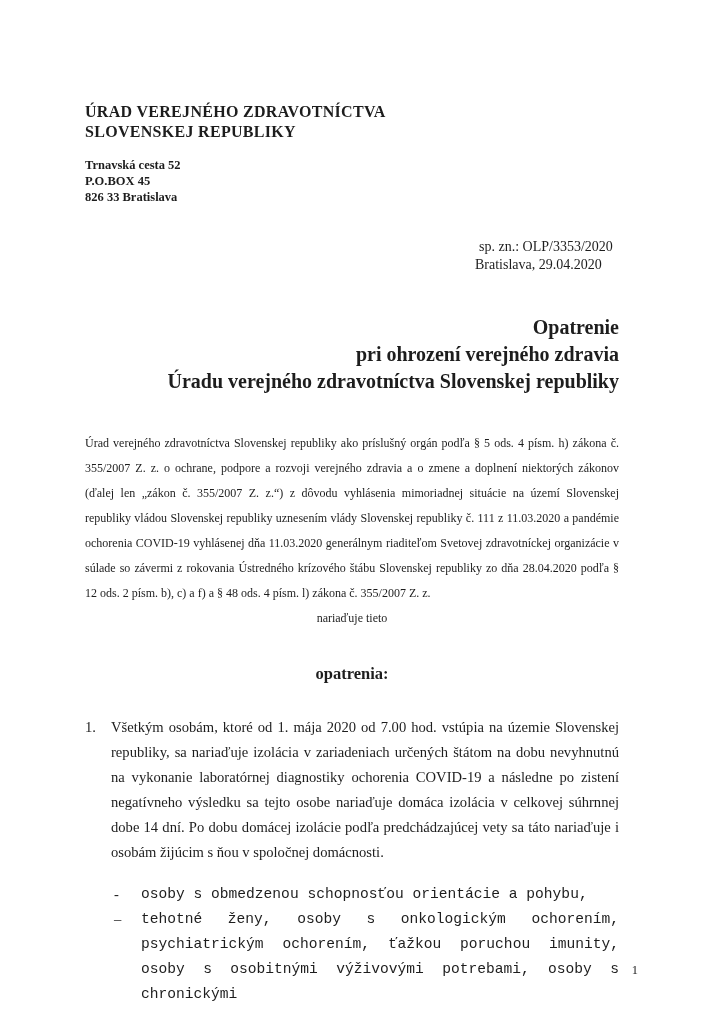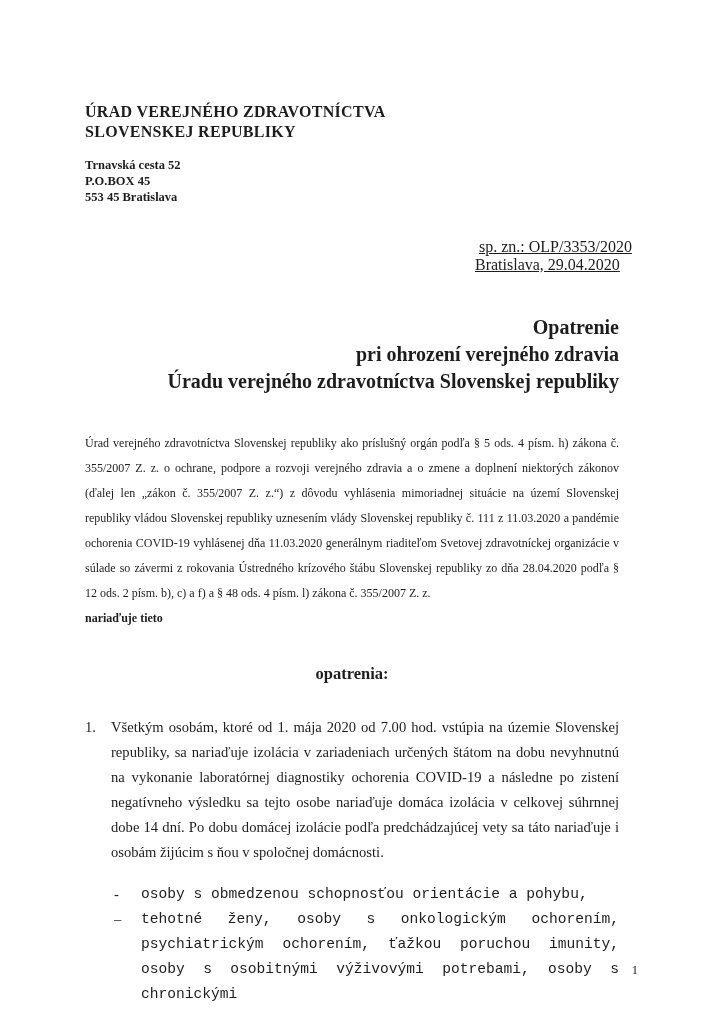--- a/index.html
+++ b/index.html
@@ -33,24 +33,23 @@
     margin-top: 15px;
     font-weight: bold;
     font-size: 12.5px;
     line-height: 16px;
   }
 
   
   .ref-block {
     margin-top: 33px;
     margin-left: 394px;
-    font-size: 16px;
+    font-size: 14px;
     line-height: 18px;
     white-space: nowrap;
-    text-decoration: underline;
   }
   .ref-block .ref-line2 { margin-left: -4px; }
 
   
   .doc-title {
     margin-top: 40px;
     text-align: right;
     font-weight: bold;
     font-size: 20px;
     line-height: 27px;
@@ -58,22 +57,22 @@
 
   
   .intro {
     margin-top: 36px;
     font-size: 12px;
     line-height: 25px;
     text-align: justify;
   }
   .intro .directive {
     display: block;
-    font-weight: bold;
-    text-align: left;
+    font-weight: normal;
+    text-align: center;
   }
 
   .section-heading {
     margin-top: 32px;
     text-align: center;
     font-weight: bold;
     font-size: 16.5px;
     line-height: 22px;
   }
 
@@ -128,21 +127,21 @@
 <div class="page">
 
   <div class="org-name">
     <div>ÚRAD VEREJNÉHO ZDRAVOTNÍCTVA</div>
     <div>SLOVENSKEJ REPUBLIKY</div>
   </div>
 
   <div class="address-block">
     <div>Trnavská cesta 52</div>
     <div>P.O.BOX 45</div>
-    <div>553 45 Bratislava</div>
+    <div>826 33 Bratislava</div>
   </div>
 
   <div class="ref-block">
     <div class="ref-line1">sp. zn.: OLP/3353/2020</div>
     <div class="ref-line2">Bratislava, 29.04.2020</div>
   </div>
 
   <div class="doc-title">
     <div>Opatrenie</div>
     <div>pri ohrození verejného zdravia</div>

